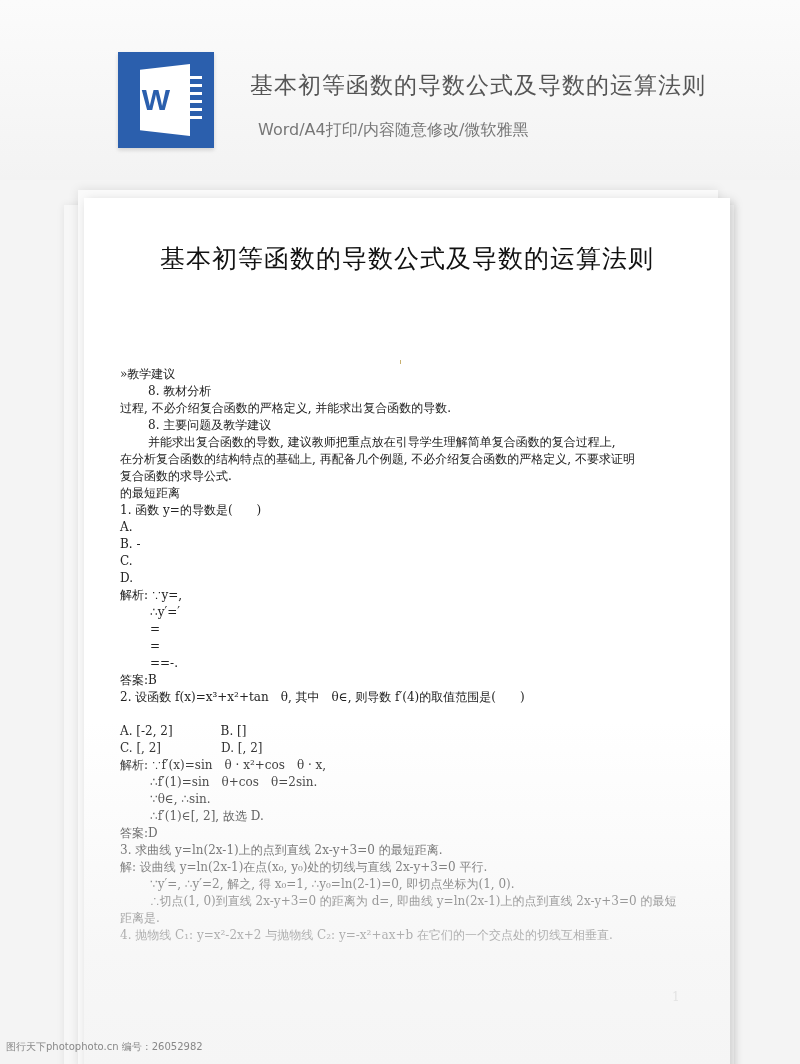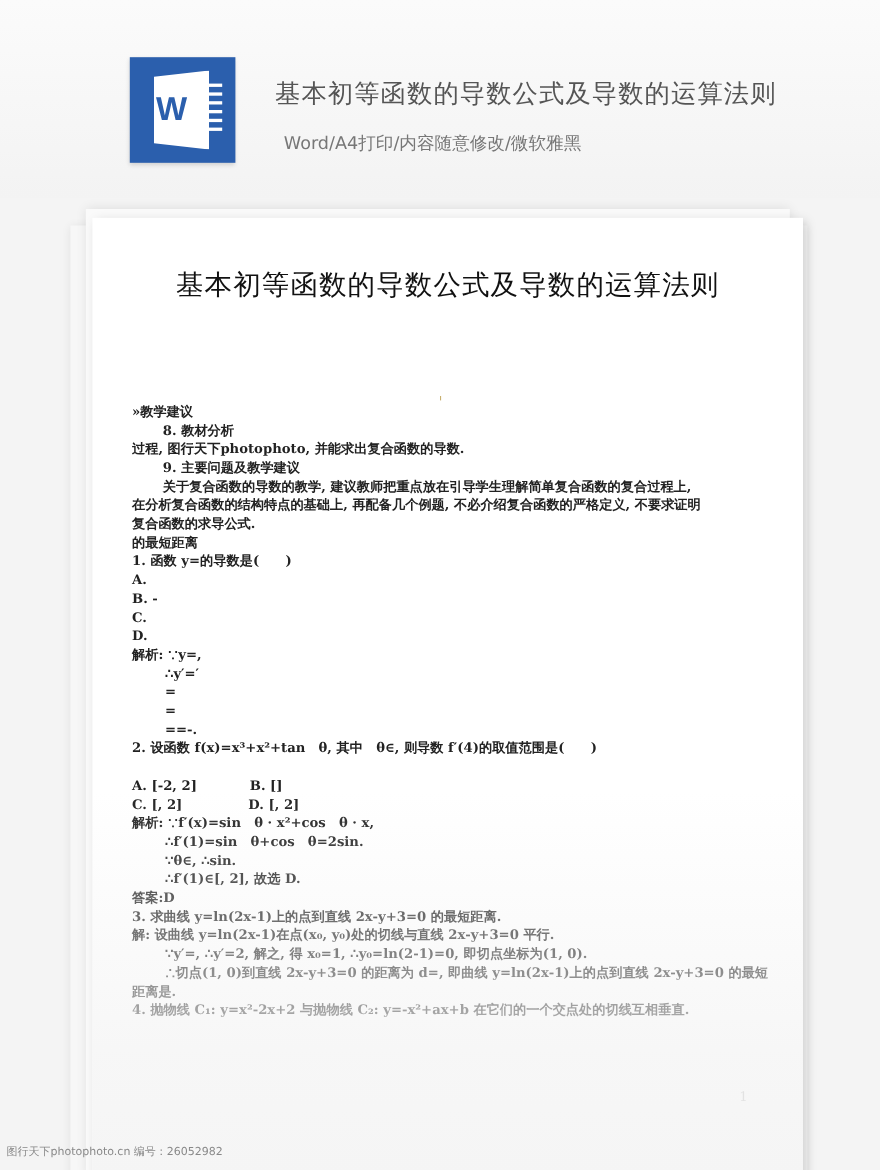--- a/index.html
+++ b/index.html
@@ -18,21 +18,21 @@
   .word-icon .lines span { display: block; height: 3px; background: #fff; margin-bottom: 5px; }
   .h-title { position: absolute; left: 250px; top: 70px; font-family: "DejaVu Sans", sans-serif; font-size: 23px; color: #555; letter-spacing: 1px; white-space: nowrap; }
   .h-sub { position: absolute; left: 258px; top: 120px; font-family: "DejaVu Sans", sans-serif; font-size: 16px; color: #777; white-space: nowrap; text-align: center; }
   
   .sheet-back { position: absolute; left: 78px; top: 190px; width: 640px; height: 880px; background: #fafafa; box-shadow: 0 0 10px rgba(0,0,0,0.10); }
   .sheet-back2 { position: absolute; left: 64px; top: 205px; width: 670px; height: 870px; background: #f7f7f7; box-shadow: 0 0 8px rgba(0,0,0,0.08); }
   .page { position: absolute; left: 84px; top: 198px; width: 646px; height: 880px; background: #fff; box-shadow: 3px 3px 10px rgba(0,0,0,0.18); }
   .fade { position: absolute; left: 84px; top: 720px; width: 646px; height: 344px; background: linear-gradient(rgba(244,244,244,0), rgba(244,244,244,0.75) 70%, rgba(244,244,244,0.9)); pointer-events: none; }
   .doc-title { position: absolute; left: 0; top: 44px; width: 646px; text-align: center; font-size: 25px; color: #111; font-family: "DejaVu Sans", sans-serif; letter-spacing: 1px; }
   .body-text { position: absolute; left: 36px; top: 168px; width: 560px; font-size: 12px; line-height: 17px; color: #222; }
-  .body-text p { margin: 0; white-space: nowrap; font-weight: bold; }
+  .body-text p { margin: 0; white-space: nowrap; }
   .ind1 { padding-left: 28px; }
   .ind2 { padding-left: 30px; }
   .gap { height: 17px; }
   .page-num { position: absolute; left: 588px; top: 792px; font-size: 12px; color: #999; }
   .watermark { position: absolute; left: 6px; top: 1040px; font-family: "DejaVu Sans", sans-serif; font-size: 10px; color: #888; white-space: nowrap; }
   .dot { position: absolute; left: 316px; top: 162px; width: 1px; height: 4px; background: #c8b070; }
 </style>
 </head>
 <body>
 
@@ -55,36 +55,37 @@
 
 <div class="sheet-back2"></div>
 <div class="sheet-back"></div>
 
 <div class="page">
   <div class="doc-title">基本初等函数的导数公式及导数的运算法则</div>
   <div class="dot"></div>
   <div class="body-text" id="body-text">
       <p>»教学建议</p>
       <p class="ind1">8. 教材分析</p>
-      <p>过程, 图行天下photophoto, 并能求出复合函数的导数.</p>
-      <p class="ind1">9. 主要问题及教学建议</p>
-      <p class="ind1">关于复合函数的导数的教学, 建议教师把重点放在引导学生理解简单复合函数的复合过程上,</p>
+      <p>过程, 不必介绍复合函数的严格定义, 并能求出复合函数的导数.</p>
+      <p class="ind1">8. 主要问题及教学建议</p>
+      <p class="ind1">并能求出复合函数的导数, 建议教师把重点放在引导学生理解简单复合函数的复合过程上,</p>
       <p>在分析复合函数的结构特点的基础上, 再配备几个例题, 不必介绍复合函数的严格定义, 不要求证明</p>
       <p>复合函数的求导公式.</p>
       <p>的最短距离</p>
       <p>1. 函数 y=的导数是(　　)</p>
       <p>A.</p>
       <p>B. -</p>
       <p>C.</p>
       <p>D.</p>
       <p>解析: ∵y=,</p>
       <p class="ind2">∴y′=′</p>
       <p class="ind2">=</p>
       <p class="ind2">=</p>
       <p class="ind2">==-.</p>
+      <p>答案:B</p>
       <p>2. 设函数 f(x)=x³+x²+tan　θ, 其中　θ∈, 则导数 f′(4)的取值范围是(　　)</p>
       <p class="gap"></p>
       <p>A. [-2, 2]　　　　B. []</p>
       <p>C. [, 2]　　　　　D. [, 2]</p>
       <p>解析: ∵f′(x)=sin　θ · x²+cos　θ · x,</p>
       <p class="ind2">∴f′(1)=sin　θ+cos　θ=2sin.</p>
       <p class="ind2">∵θ∈, ∴sin.</p>
       <p class="ind2">∴f′(1)∈[, 2], 故选 D.</p>
       <p>答案:D</p>
       <p>3. 求曲线 y=ln(2x-1)上的点到直线 2x-y+3=0 的最短距离.</p>

